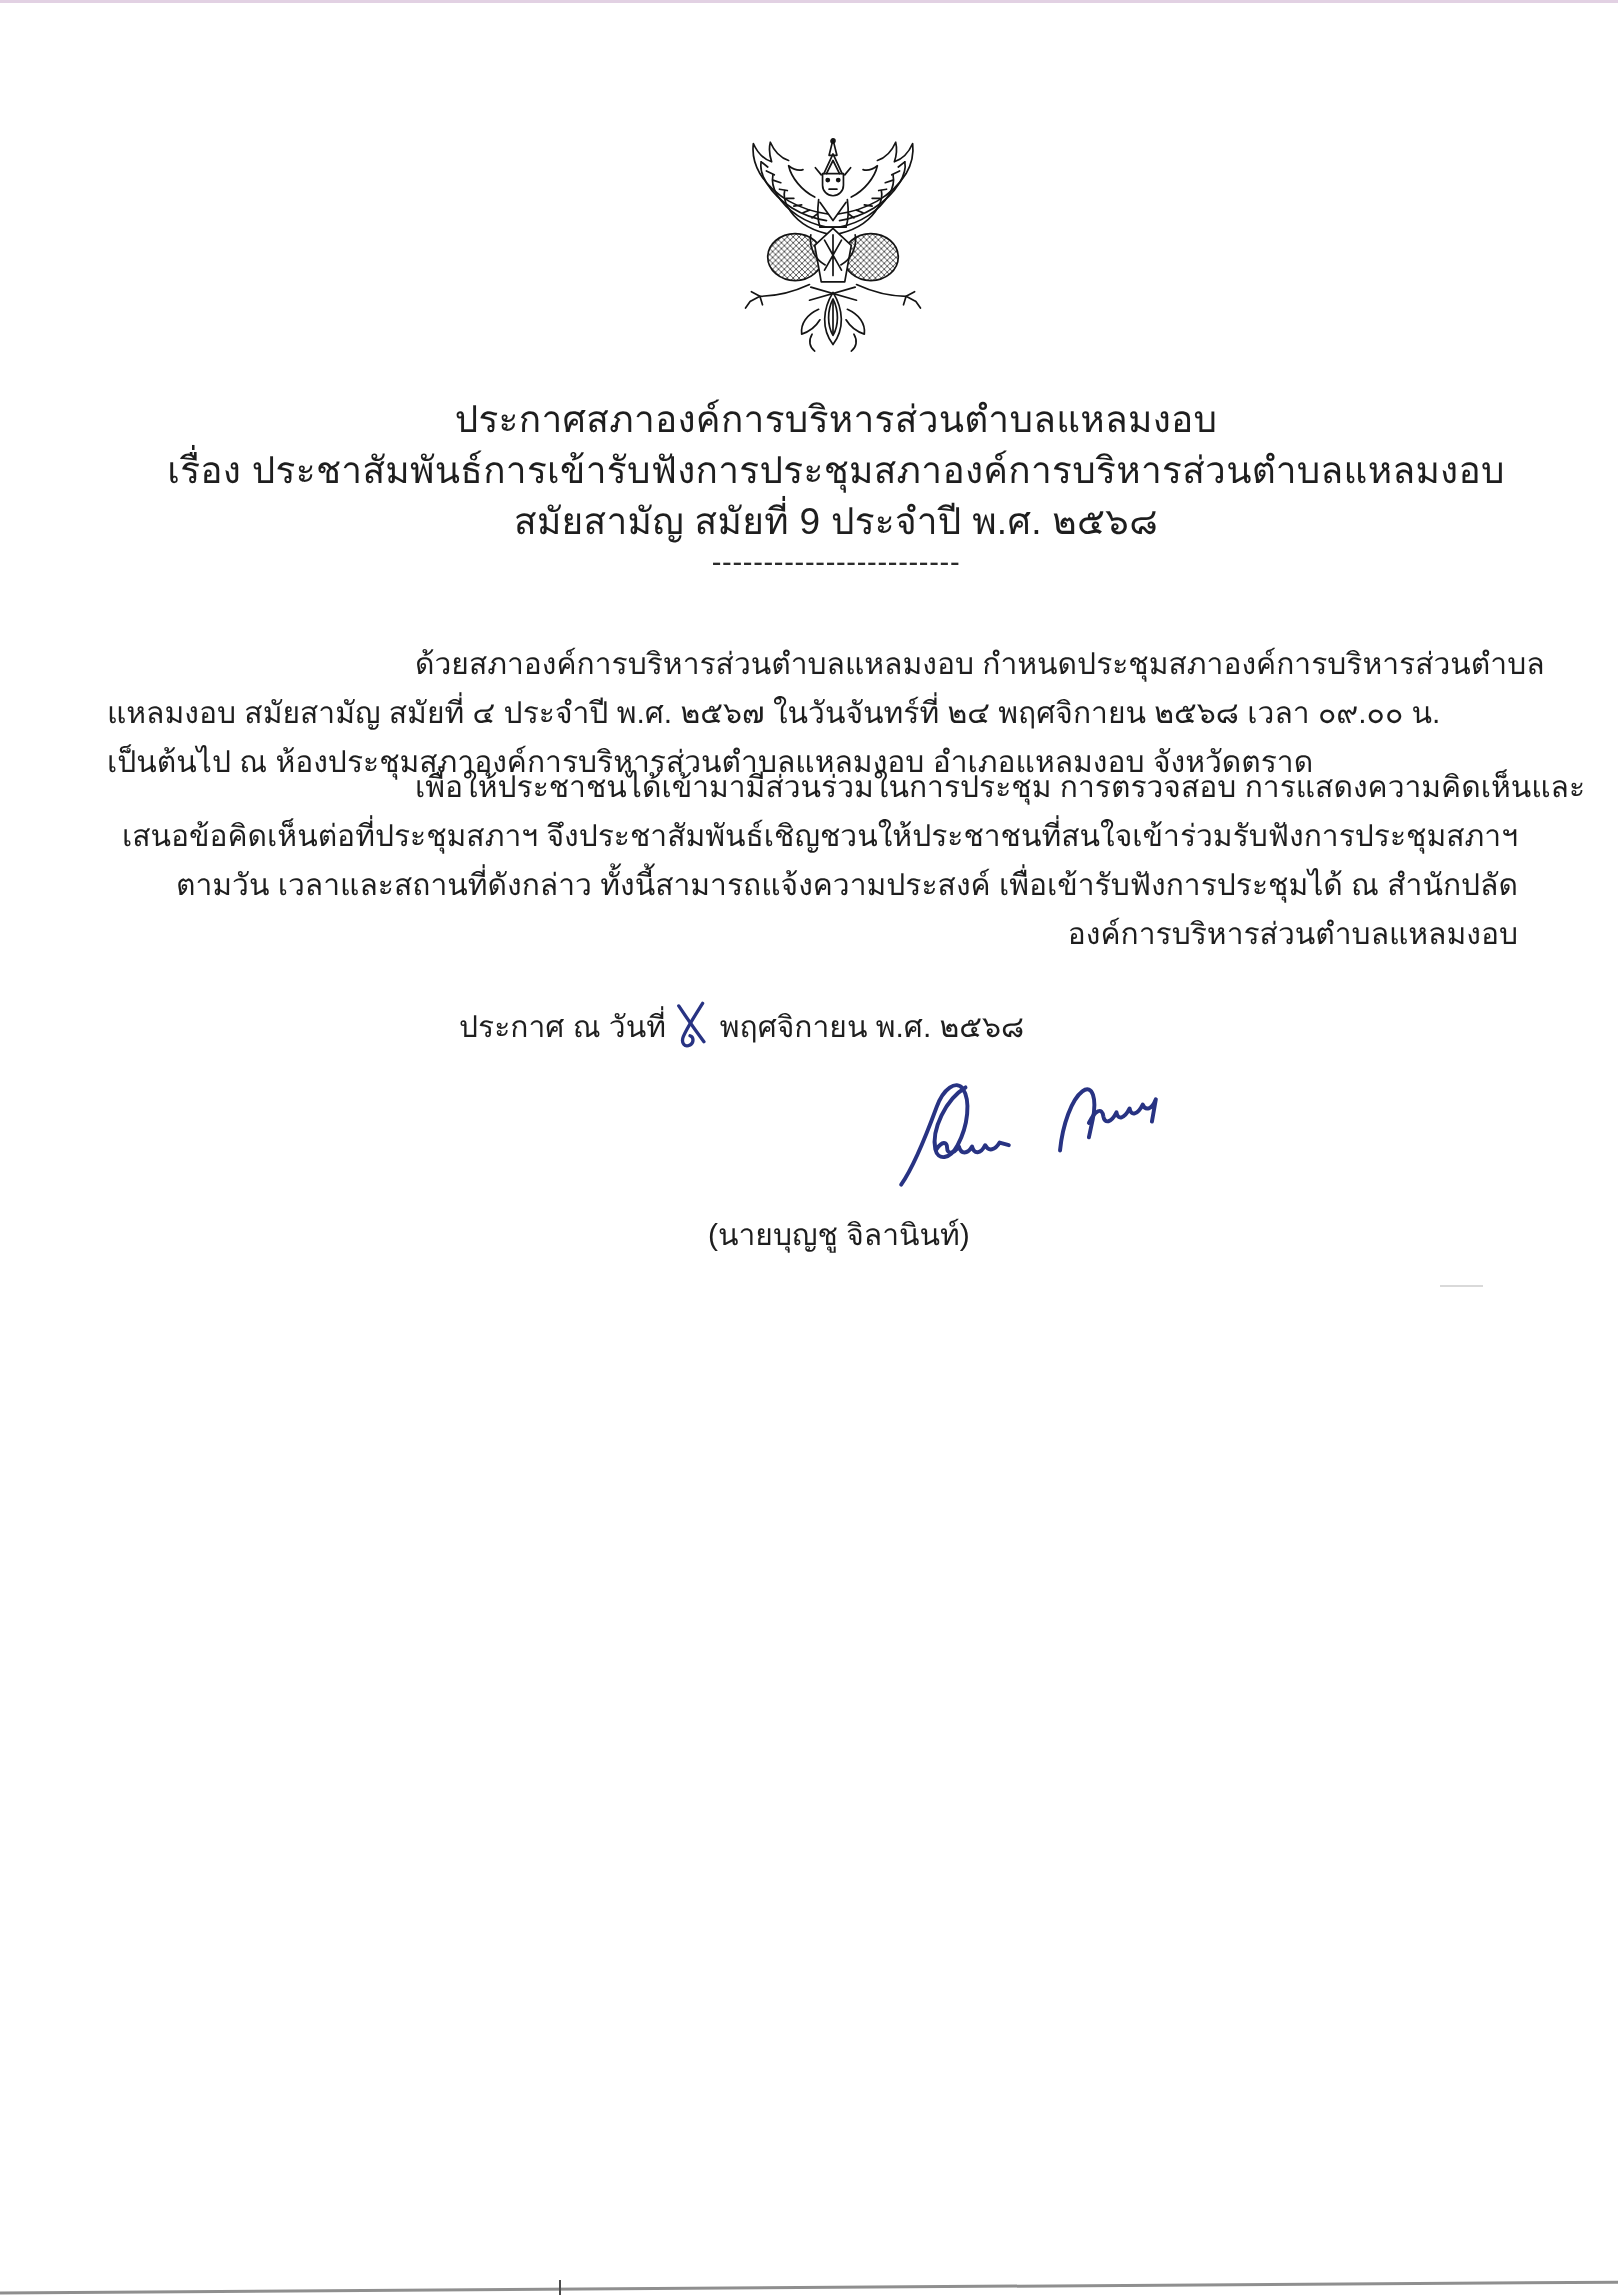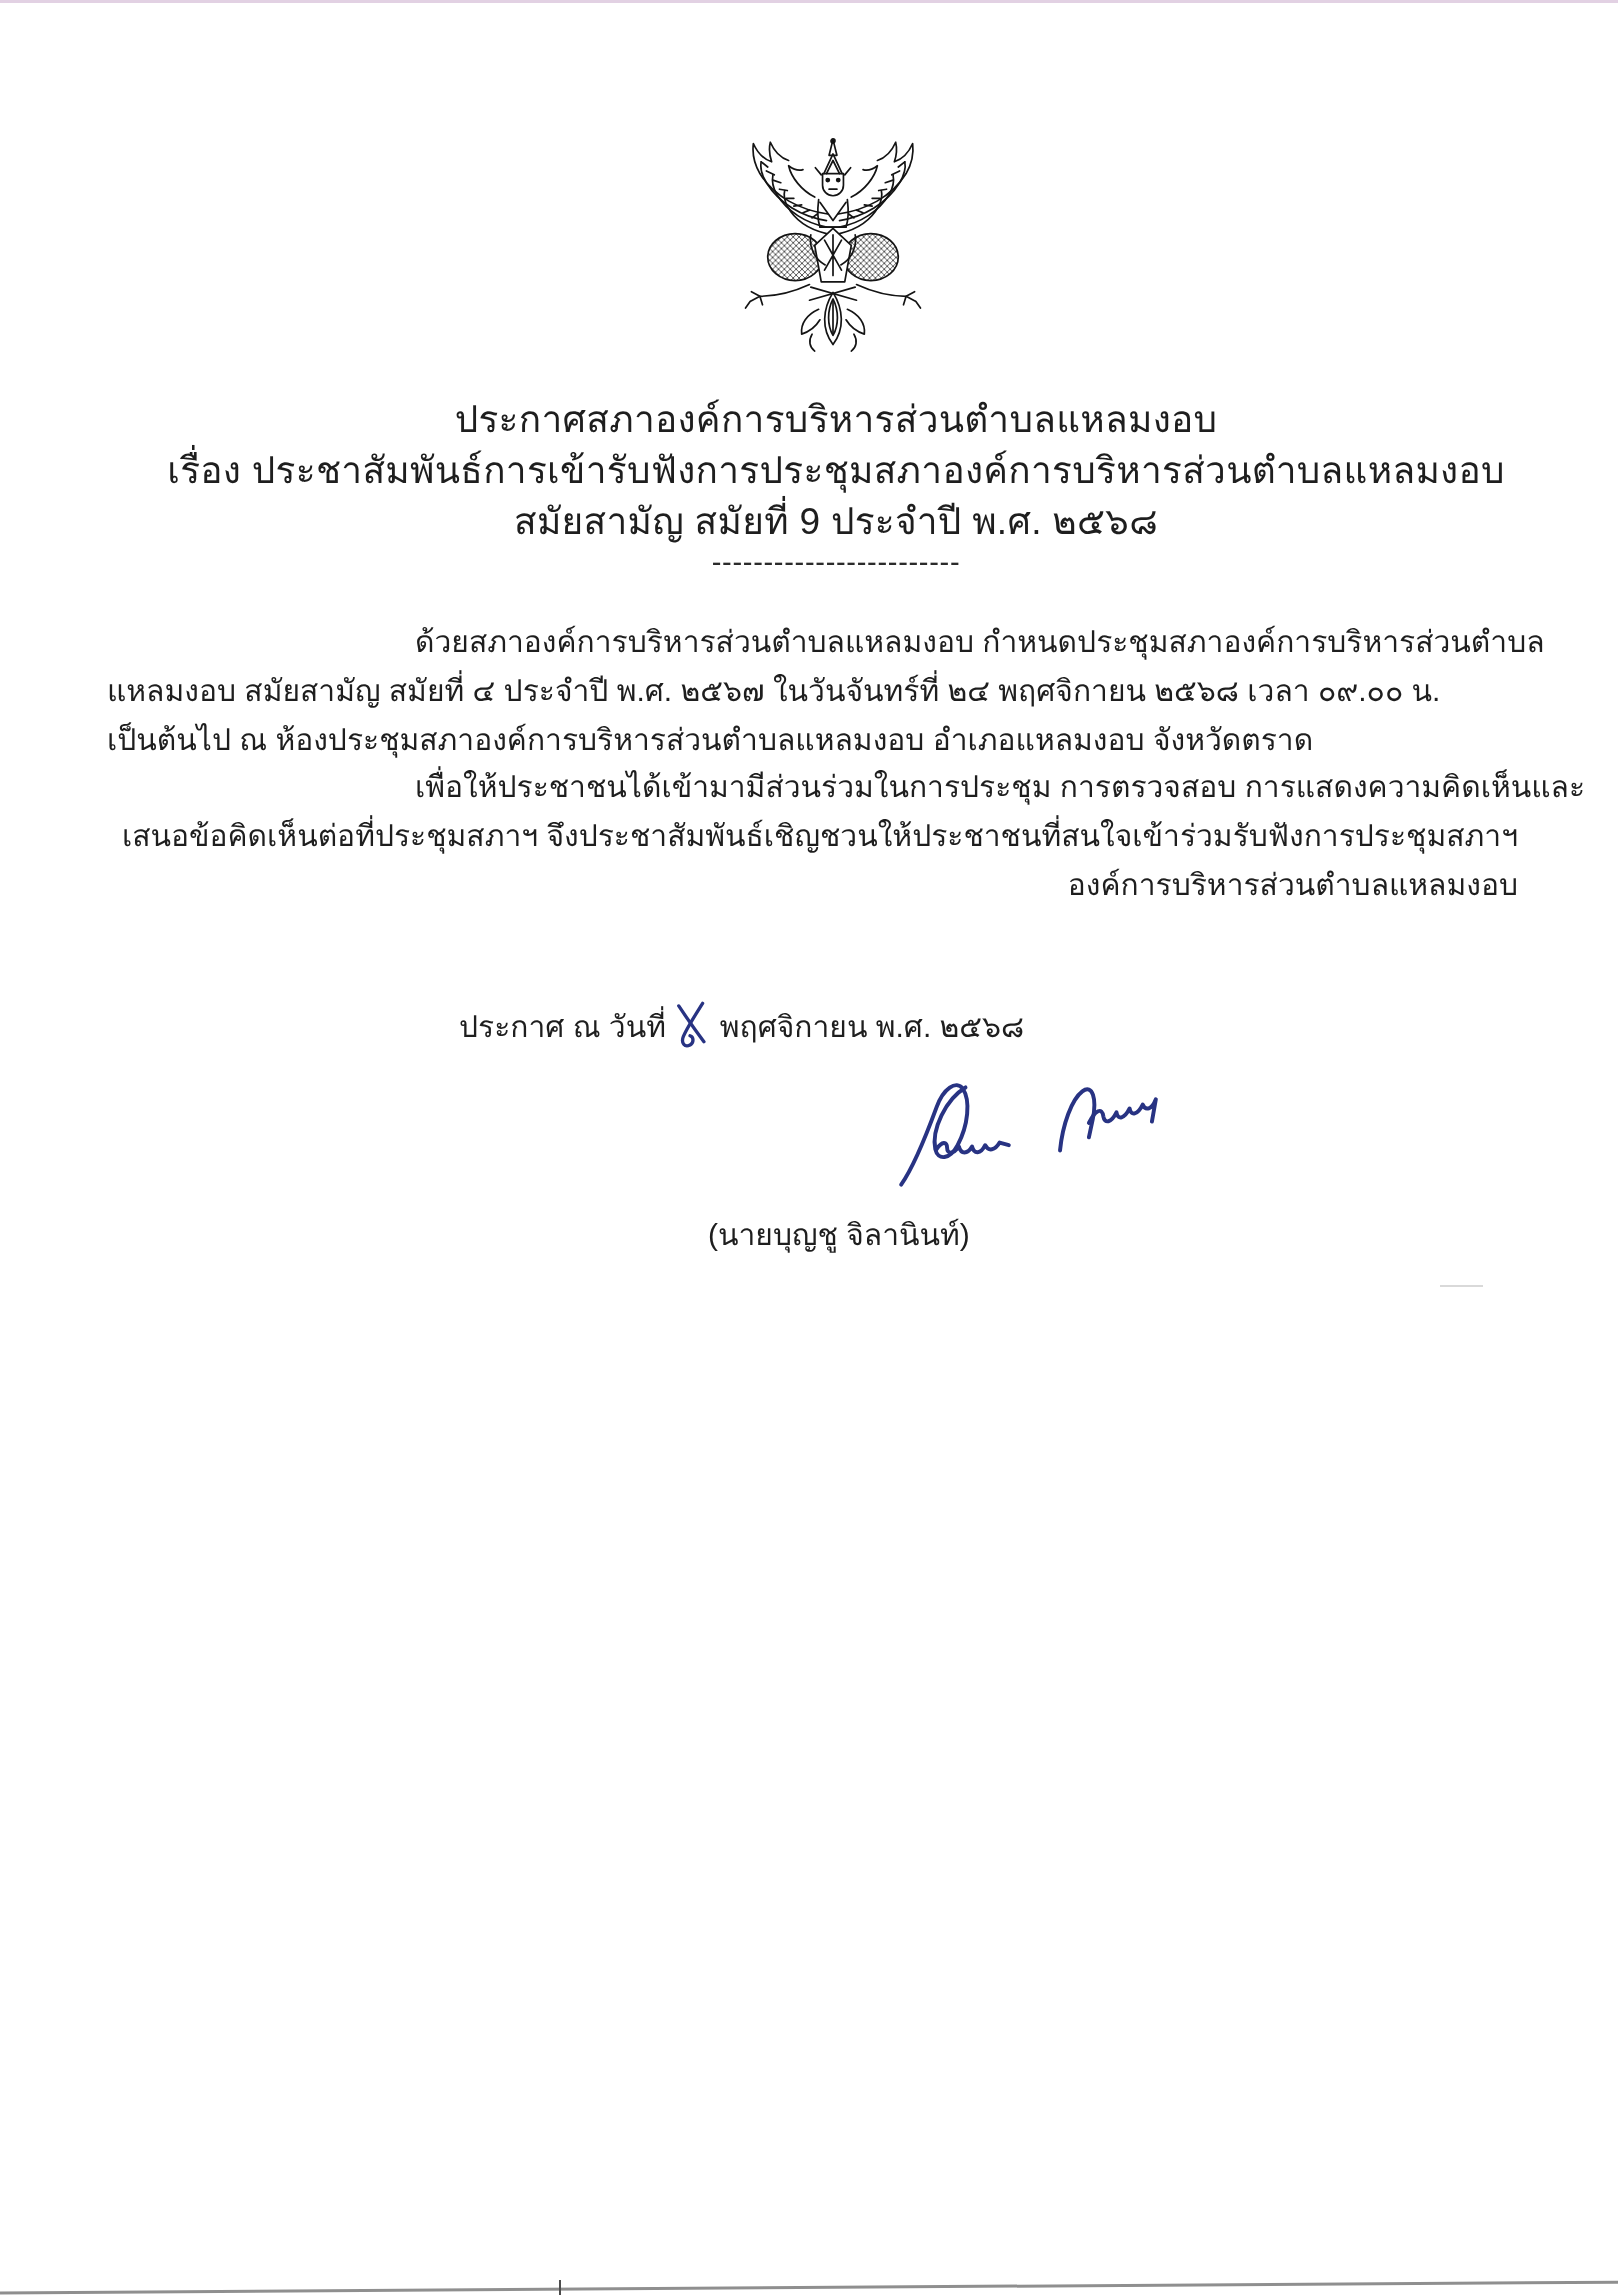--- a/index.html
+++ b/index.html
@@ -34,21 +34,21 @@
   }
 
   
   .para {
     left: 107px; width: 1411px;
     font-size: 30px; line-height: 49px;
     white-space: nowrap;
   }
   .para .line { height: 49px; }
   .para .indent { padding-left: 308px; }
-  .para1 { top: 617px; }
+  .para1 { top: 639px; }
   .para2 { top: 762px; text-align: right; }
 
   
   .date-line {
     left: 415px; top: 998px;
     font-size: 30px; line-height: 49px;
     white-space: nowrap;
     margin-left: 44px;
   }
   .hand-num {
@@ -162,20 +162,21 @@
 
   <div class="abs para para1">
     <div class="line indent">ด้วยสภาองค์การบริหารส่วนตำบลแหลมงอบ กำหนดประชุมสภาองค์การบริหารส่วนตำบล</div>
     <div class="line">แหลมงอบ สมัยสามัญ สมัยที่ ๔ ประจำปี พ.ศ. ๒๕๖๗ ในวันจันทร์ที่ ๒๔ พฤศจิกายน ๒๕๖๘ เวลา ๐๙.๐๐ น.</div>
     <div class="line">เป็นต้นไป ณ ห้องประชุมสภาองค์การบริหารส่วนตำบลแหลมงอบ อำเภอแหลมงอบ จังหวัดตราด</div>
   </div>
 
   <div class="abs para para2">
     <div class="line indent">เพื่อให้ประชาชนได้เข้ามามีส่วนร่วมในการประชุม การตรวจสอบ การแสดงความคิดเห็นและ</div>
     <div class="line">เสนอข้อคิดเห็นต่อที่ประชุมสภาฯ  จึงประชาสัมพันธ์เชิญชวนให้ประชาชนที่สนใจเข้าร่วมรับฟังการประชุมสภาฯ</div>
+    <div class="line">ตามวัน เวลาและสถานที่ดังกล่าว ทั้งนี้สามารถแจ้งความประสงค์ เพื่อเข้ารับฟังการประชุมได้ ณ สำนักปลัด</div>
     <div class="line">องค์การบริหารส่วนตำบลแหลมงอบ</div>
   </div>
 
   <div class="abs date-line">
     <span>ประกาศ ณ วันที่</span><span class="hand-num"><svg viewBox="0 0 56 80" xmlns="http://www.w3.org/2000/svg">
         <g stroke="#283383" stroke-width="5" fill="none" stroke-linecap="round" stroke-linejoin="round">
           <path d="M8,12 C20,30 34,50 46,66"></path>
           <path d="M44,8 C34,24 21,44 15,58 C11,68 17,75 25,71 C31,67 31,59 25,57"></path>
         </g>
       </svg></span><span>พฤศจิกายน พ.ศ. ๒๕๖๘</span>

